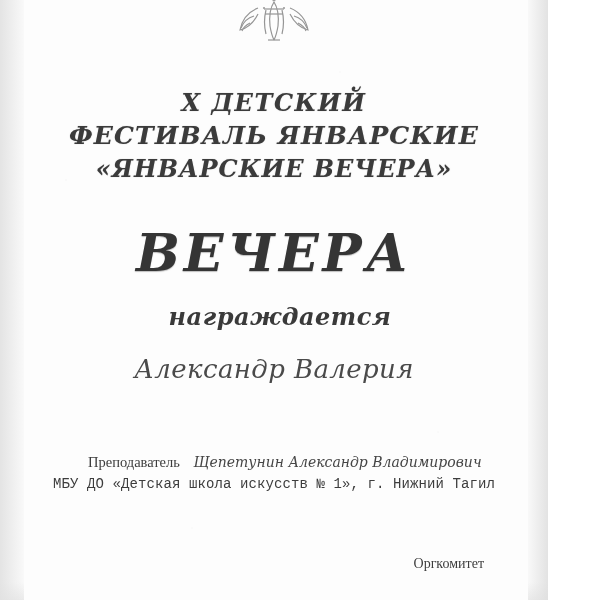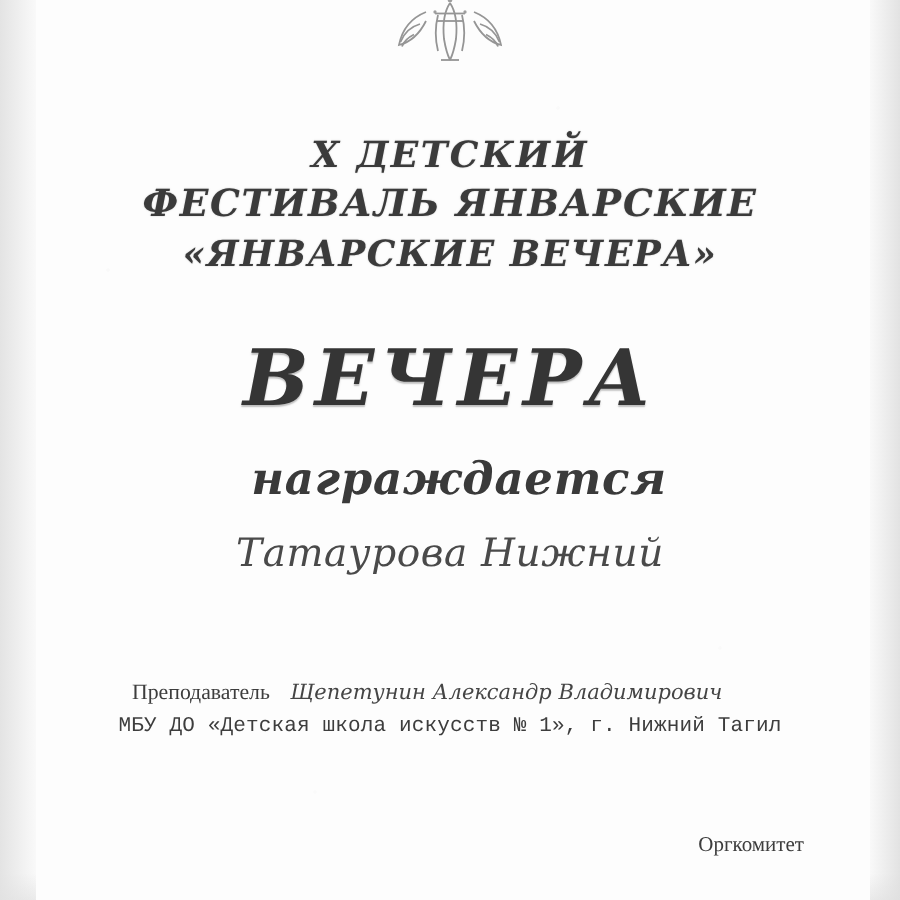--- a/index.html
+++ b/index.html
@@ -11,21 +11,21 @@
     height: 600px;
     background: #ffffff;
     font-family: "Liberation Serif", serif;
     color: #2a2a2a;
     overflow: hidden;
   }
 
   
   .page {
     position: relative;
-    width: 600px;
+    width: 548px;
     height: 600px;
     background:
       linear-gradient(90deg, rgba(225,225,225,0.9) 0px, rgba(255,255,255,0) 26px),
       linear-gradient(270deg, rgba(222,222,222,0.85) 0px, rgba(255,255,255,0) 22px),
       linear-gradient(0deg, rgba(228,228,228,0.7) 0px, rgba(255,255,255,0) 18px),
       #fbfbfb;
   }
   .paper-inner {
     position: absolute;
     left: 24px;
@@ -97,21 +97,21 @@
     text-shadow: 0 1px 1px rgba(130,130,130,0.5);
   }
 
   .awarded {
     position: absolute;
     left: 12px; right: 0;
     top: 302px;
     font-family: "DejaVu Serif", serif;
     font-style: italic;
     font-weight: 700;
-    font-size: 30px;
+    font-size: 24px;
     letter-spacing: 0.5px;
     color: #3a3a3a;
   }
 
   .recipient {
     position: absolute;
     left: 0; right: 0;
     top: 354px;
     font-family: "DejaVu Serif", serif;
     font-style: italic;
@@ -198,21 +198,21 @@
     <div class="fest-title">
       <span class="fest-line l1">X ДЕТСКИЙ</span>
       <span class="fest-line l2">ФЕСТИВАЛЬ ЯНВАРСКИЕ</span>
       <span class="fest-line l3">«ЯНВАРСКИЕ ВЕЧЕРА»</span>
     </div>
 
     <div class="diploma">ВЕЧЕРА</div>
 
     <div class="awarded">награждается</div>
 
-    <div class="recipient">Татаурова Нижний</div>
+    <div class="recipient">Александр Валерия</div>
 
     <div class="teacher-row">
       <span class="teacher-label">Преподаватель</span>
       <span class="teacher-name">Щепетунин Александр Владимирович</span>
     </div>
 
     <div class="org">МБУ ДО «Детская школа искусств № 1», г. Нижний Тагил</div>
 
     <div class="committee">Оргкомитет</div>
 

